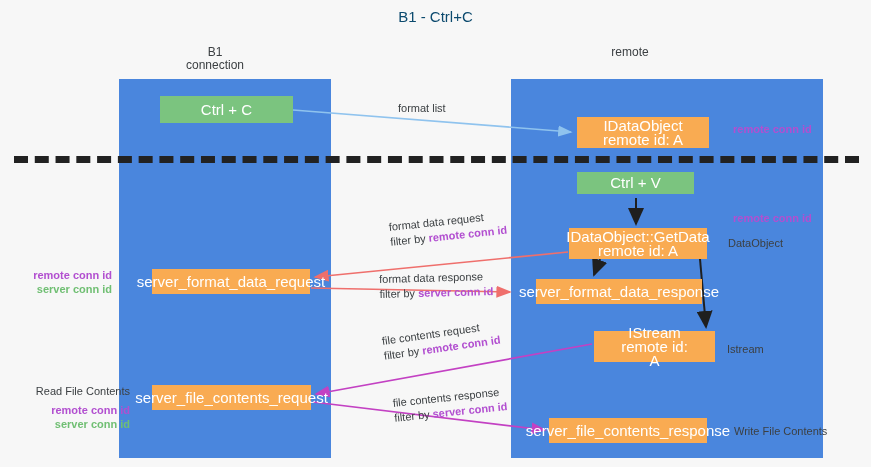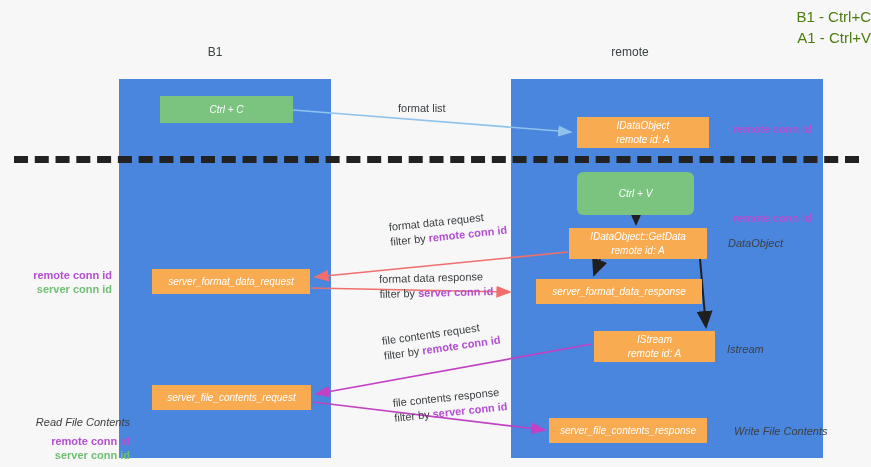--- a/index.html
+++ b/index.html
@@ -9,22 +9,22 @@
     font-family:"Liberation Sans", sans-serif;
     overflow:hidden;
     position:relative;
     color:#3c4043;
   }
   .canvas{position:absolute;left:0;top:0;width:871px;height:467px;}
   .abs{position:absolute;}
 
   
   .title{
-    left:0;top:6px;width:871px;text-align:right;
-    font-size:15px;line-height:21px;color:#4d7c0f;
+    left:0;top:6px;width:871px;text-align:center;
+    font-size:15px;line-height:21px;color:#0c4a6e;
   }
 
   
   .colhead{
     font-size:12px;line-height:13px;text-align:center;color:#3c4043;
   }
   #colhead-b1{left:140px;top:46px;width:150px;}
   #colhead-a1{left:555px;top:46px;width:150px;}
 
   
@@ -36,51 +36,50 @@
   #separator{
     left:14px;top:156px;width:845px;height:0;
     border-top:7px dashed #222222;
   }
 
   
   .box{
     box-sizing:border-box;
     display:flex;align-items:center;justify-content:center;
     text-align:center;color:#ffffff;
-    font-size:10px;line-height:14px;
+    font-size:15px;line-height:14px;
     padding:2px 21px;
-    font-style:italic;
   }
   .green{background:#7bc47f;}
   .orange{background:#f9ab52;}
 
   #box-ctrl-c{left:160px;top:96px;width:133px;height:27px;}
   #box-idataobject{left:577px;top:117px;width:132px;height:31px;}
-  #box-ctrl-v{left:577px;top:172px;width:117px;height:43px;border-radius:6px;}
+  #box-ctrl-v{left:577px;top:172px;width:117px;height:22px;}
   #box-getdata{left:569px;top:228px;width:138px;height:31px;}
   #box-sfdreq{left:152px;top:269px;width:158px;height:25px;}
   #box-sfdresp{left:536px;top:279px;width:166px;height:25px;}
   #box-istream{left:594px;top:331px;width:121px;height:31px;}
   #box-sfcreq{left:152px;top:385px;width:159px;height:25px;}
   #box-sfcresp{left:549px;top:418px;width:158px;height:25px;}
 
   
   .side{font-size:11px;line-height:14px;}
   .purple{color:#b24fd0;font-weight:bold;}
   .green-t{color:#70bf73;font-weight:bold;}
-  .plain{color:#3c4043;font-style:italic;}
+  .plain{color:#3c4043;}
 
   #side-remote-1{left:733px;top:122px;}
   #side-remote-2{left:733px;top:211px;}
   #side-dataobject{left:728px;top:236px;}
   #side-istream{left:727px;top:342px;}
   #side-write{left:734px;top:424px;}
 
   #left-ids-1{left:22px;top:268px;text-align:right;width:90px;}
-  #left-block-2{left:22px;top:384px;text-align:right;width:108px;margin-top:31px;}
+  #left-block-2{left:22px;top:384px;text-align:right;width:108px;}
   #left-block-2 .plain{font-weight:normal;}
 
   
   .alabel{
     font-size:11px;line-height:15px;color:#3c4043;
     white-space:nowrap;
   }
   .alabel b{font-weight:bold;}
   #lab-format-list{left:398px;top:101px;}
   #lab-fdreq{left:388px;top:220px;transform:rotate(-6deg);transform-origin:left top;}
@@ -124,25 +123,25 @@
 
   <line x1="592" y1="344" x2="316" y2="394" stroke="#c341c3" stroke-width="1.7" marker-end="url(#ah-magenta)"></line>
 
   <line x1="313" y1="402" x2="545" y2="430" stroke="#c341c3" stroke-width="1.7" marker-end="url(#ah-magenta)"></line>
 </svg>
 
 <div class="abs" id="separator"></div>
 
 <div class="abs title">
   <div>B1 - Ctrl+C</div>
-  <div>A1 - Ctrl+V</div>
 </div>
 
 <div class="abs colhead" id="colhead-b1">
   <div>B1</div>
+  <div>connection</div>
 </div>
 <div class="abs colhead" id="colhead-a1">
   <div>remote</div>
 </div>
 
 <div class="abs box green" id="box-ctrl-c">
   <span>Ctrl + C</span>
 </div>
 
 <div class="abs box orange" id="box-idataobject">

